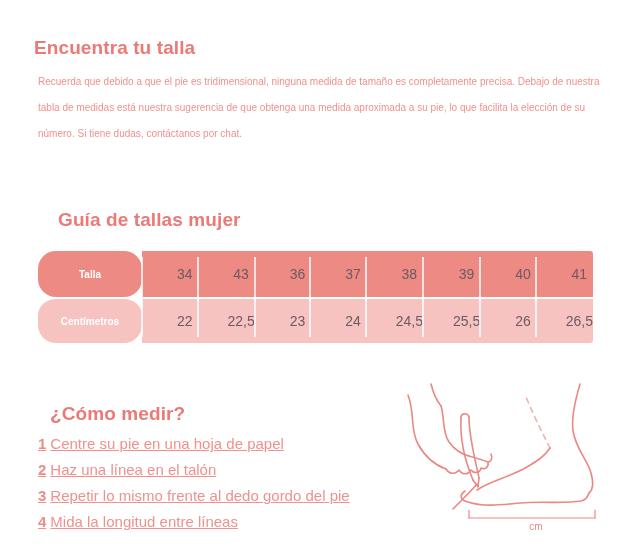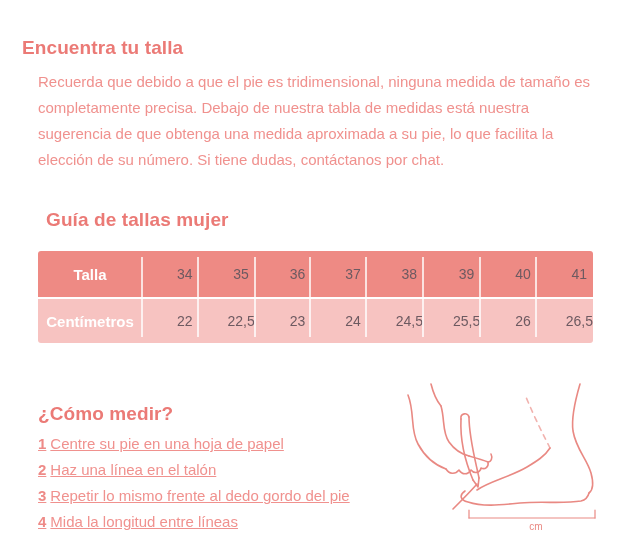--- a/index.html
+++ b/index.html
@@ -4,46 +4,46 @@
 <style>
   * { margin:0; padding:0; box-sizing:border-box; }
   html,body { width:643px; height:558px; }
   body {
     position:relative;
     background:#ffffff;
     font-family:"Liberation Sans", sans-serif;
     overflow:hidden;
   }
   .section-title {
-    position:absolute; left:22px;
+    position:absolute; left:34px;
     font-size:19px; font-weight:bold; color:#eb7a76;
     letter-spacing:0.1px;
   }
   #title-find   { top:37px; }
   #title-guide  { top:209px;margin-left:24px; }
   #title-how    { top:403px;margin-left:16px; }
 
   .intro-body {
     position:absolute; left:38px; top:69px; width:568px;
-    font-size:15px; line-height:26px; color:#f0918e;
+    font-size:10px; line-height:26px; color:#f0918e;
   }
 
   
   .size-table {
     position:absolute; left:38px; top:251px; width:555px;
     display:grid; grid-template-columns:104px repeat(8, 1fr);
     border-radius:3px; overflow:hidden;
   }
   .cell {
     height:46px; display:flex; align-items:center; justify-content:center;
     position:relative;
   }
   .cell.r1 { background:#ee8a84; }
   .cell.r2 { background:#f7c3c1; border-top:2px solid #ffffff; }
-  .cell.lbl { color:#ffffff; font-weight:bold; font-size:15px; }
+  .cell.lbl { color:#ffffff; font-weight:bold; font-size:10px;border-radius:18px; }
   .cell.val { color:#6d5a61; font-size:14px;padding-left:30px; }
   .cell.val::before {
     content:""; position:absolute; left:-1px; width:2px;
     background:rgba(255,255,255,0.75);
   }
   .cell.r1.val::before { top:6px; bottom:0; }
   .cell.r2.val::before { top:0; bottom:6px; }
 
   
   .steps {
@@ -69,21 +69,21 @@
 
 <h2 class="section-title" id="title-find">Encuentra tu talla</h2>
 
 <p class="intro-body">Recuerda que debido a que el pie es tridimensional, ninguna medida de tamaño es completamente precisa. Debajo de nuestra tabla de medidas está nuestra sugerencia de que obtenga una medida aproximada a su pie, lo que facilita la elección de su número. Si tiene dudas, contáctanos por chat.</p>
 
 <h2 class="section-title" id="title-guide">Guía de tallas mujer</h2>
 
 <div class="size-table">
   <div class="cell r1 lbl">Talla</div>
   <div class="cell r1 val">34</div>
-  <div class="cell r1 val">35</div>
+  <div class="cell r1 val">43</div>
   <div class="cell r1 val">36</div>
   <div class="cell r1 val">37</div>
   <div class="cell r1 val">38</div>
   <div class="cell r1 val">39</div>
   <div class="cell r1 val">40</div>
   <div class="cell r1 val">41</div>
 
   <div class="cell r2 lbl">Centímetros</div>
   <div class="cell r2 val">22</div>
   <div class="cell r2 val">22,5</div>

